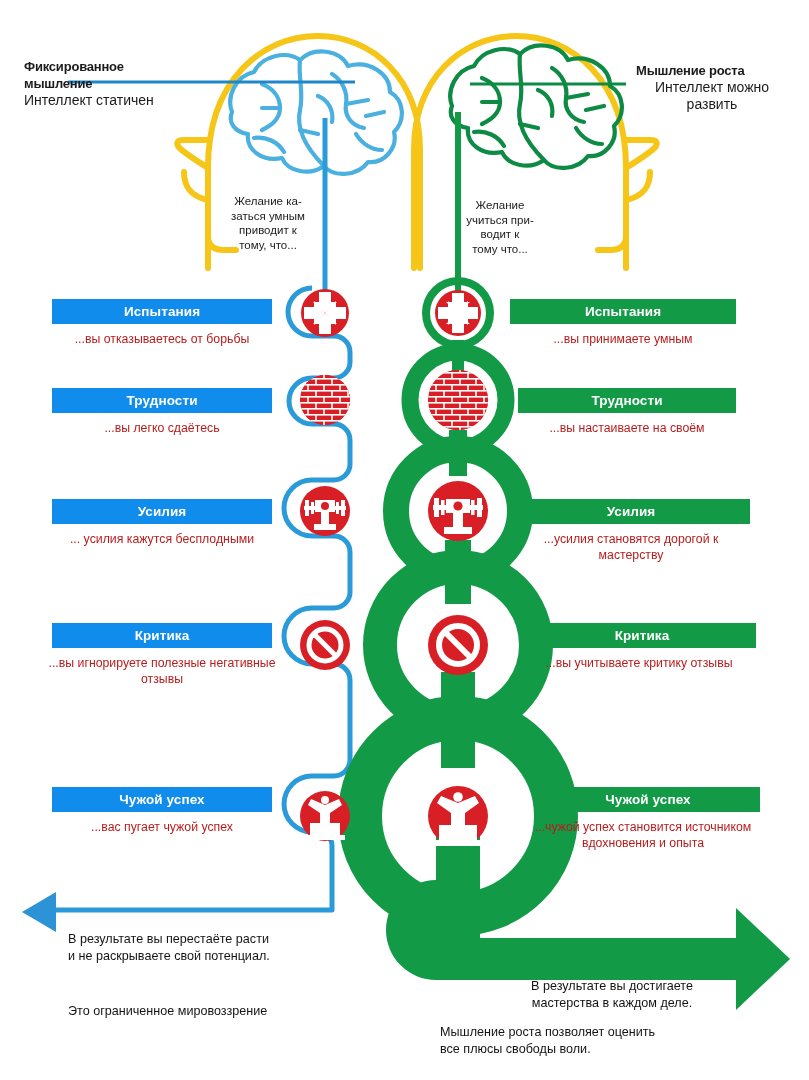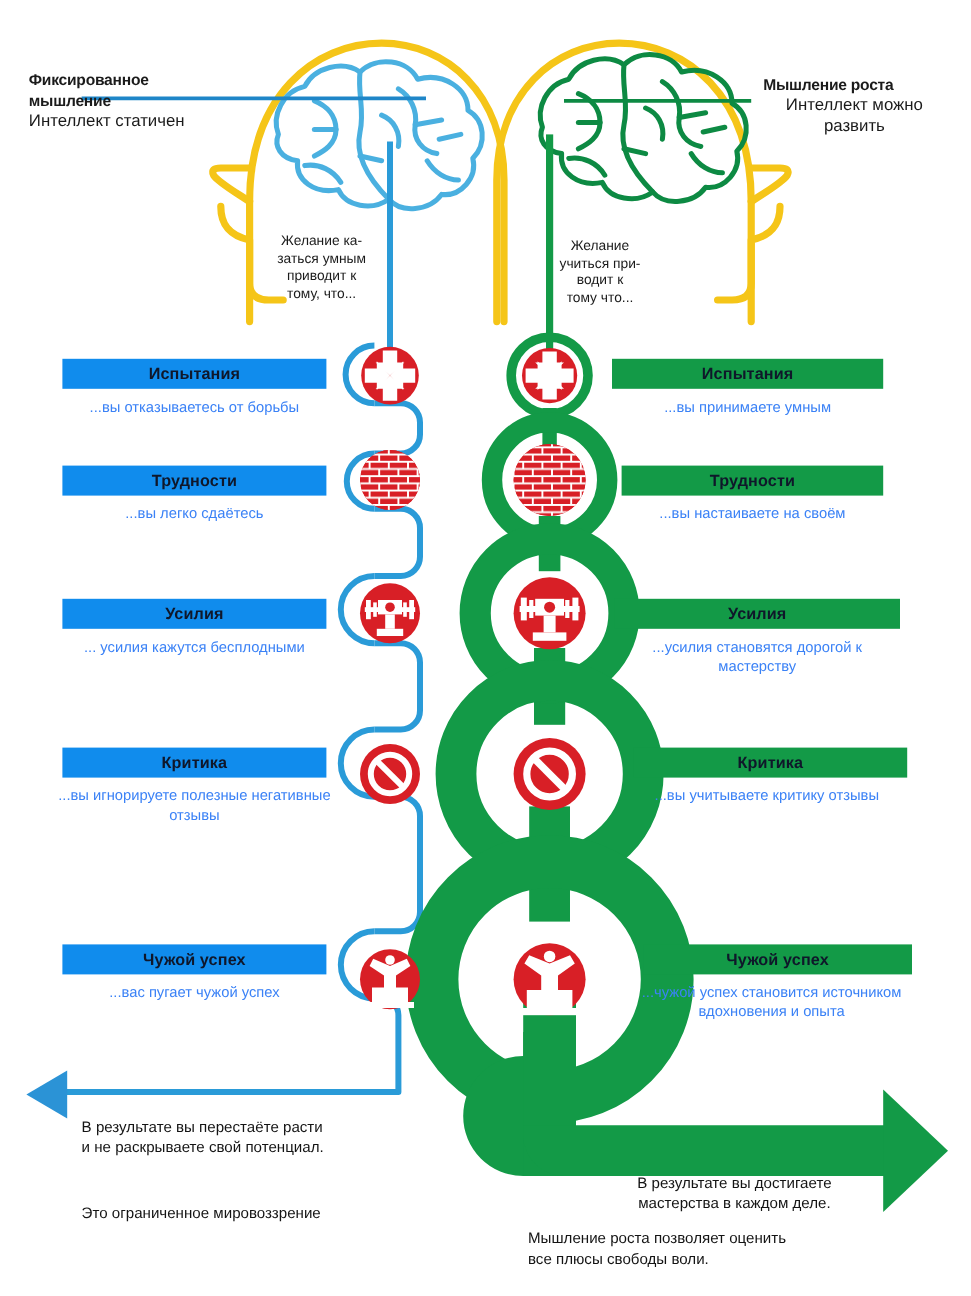--- a/index.html
+++ b/index.html
@@ -13,25 +13,25 @@
 
   .hdr-left{left:24px;top:58px;width:165px;text-align:left;}
   .hdr-right{left:636px;top:62px;width:168px;text-align:left;}
   .hdr-right .hdr-sub{text-align:center;width:152px;}
 
   .brain-note{font-size:11.5px;line-height:14.5px;text-align:center;}
   .note-left{left:216px;top:194px;width:104px;}
   .note-right{left:452px;top:198px;width:96px;}
 
   .bar{position:absolute;height:25px;display:flex;align-items:center;justify-content:center;}
-  .bar span{color:#0f172a;font-weight:bold;font-size:13.5px;letter-spacing:.1px;}
+  .bar span{color:#ffffff;font-weight:bold;font-size:13.5px;letter-spacing:.1px;}
   .bar.blue{background:#108ced;}
   .bar.green{background:#139a47;}
 
-  .cap{position:absolute;font-size:12.3px;line-height:16px;text-align:center;color:#3b82f6;}
+  .cap{position:absolute;font-size:12.3px;line-height:16px;text-align:center;color:#b91c1c;}
 
   .foot{position:absolute;font-size:12.6px;line-height:16.5px;color:#141414;}
   .foot-l1{left:68px;top:931px;width:260px;text-align:left;}
   .foot-l2{left:68px;top:1003px;width:290px;text-align:left;}
   .foot-r1{left:490px;top:978px;width:244px;text-align:center;}
   .foot-r2{left:440px;top:1024px;width:300px;text-align:left;}
 </style>
 </head>
 <body>
 

